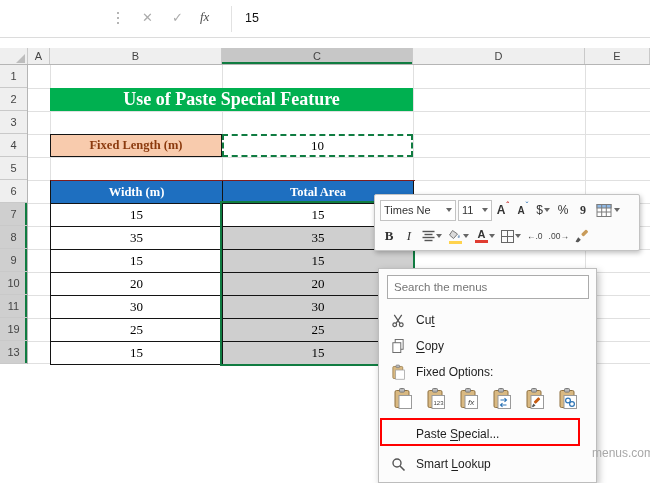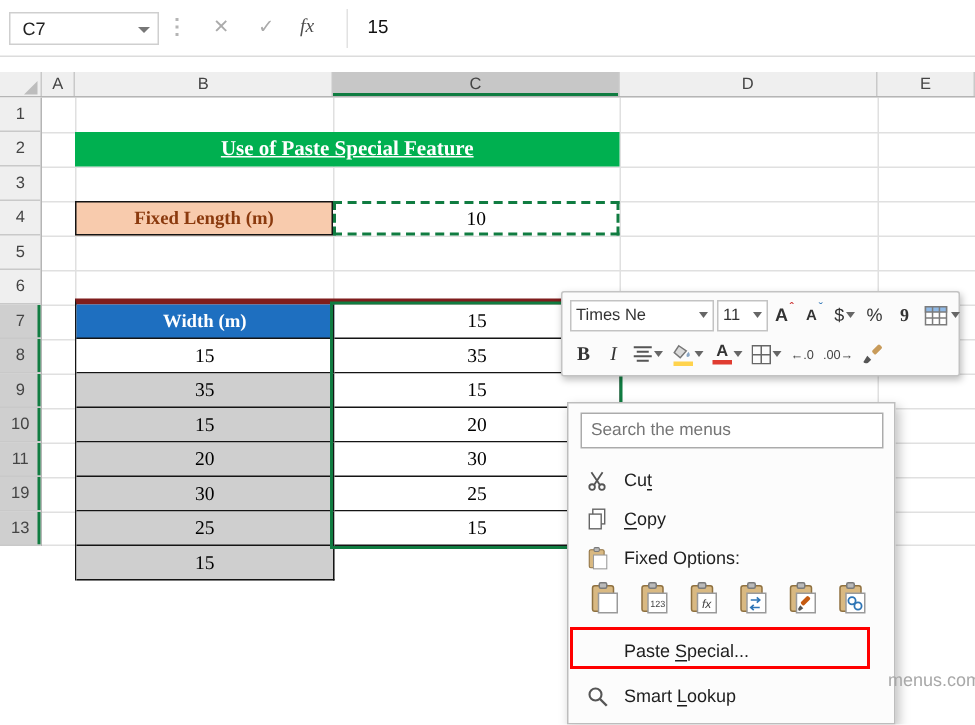--- a/index.html
+++ b/index.html
@@ -27,25 +27,25 @@
   #rowHeaders { position:absolute; top:65px; left:0; width:28px; background:#EFEFEF; border-right:1px solid #B5B5B5; z-index:2; font-size:11px; color:#444; }
   .rh { height:23px; display:flex; align-items:center; justify-content:center; border-bottom:1px solid #C9C9C9; }
   .rh.sel { background:#CFCFCF; box-shadow:inset -2px 0 0 var(--excel-green); }
 
   
   .gv { position:absolute; top:65px; width:1px; height:299px; background:var(--grid-line); z-index:0; }
   .gh { position:absolute; left:28px; width:622px; height:1px; background:var(--grid-line); z-index:0; }
 
   
   .scell { position:absolute; display:flex; align-items:center; justify-content:center; font-family:"Liberation Serif",serif; z-index:2; }
-  #banner { left:50px; top:88px; width:363px; height:23px; background:var(--banner-green); color:#fff; font-weight:bold; font-size:14px;text-decoration:underline; }
+  #banner { left:50px; top:88px; width:363px; height:23px; background:var(--banner-green); color:#fff; font-weight:bold; font-size:18px; }
   #fixedLabel { left:50px; top:134px; width:172px; height:23px; background:var(--peach); border:1px solid #141414; color:var(--maroon); font-weight:bold; font-size:12.5px; }
   #fixedValue { left:222px; top:134px; width:191px; height:23px; background:#fff; border:2px dashed var(--excel-green); font-size:13px; color:#000; }
 
-  #dataTable { position:absolute; left:50px; top:180px; width:365px; display:grid; grid-template-columns:172px 191px; grid-auto-rows:23px; border-top:4px solid #7f1d1d; border-left:1px solid #141414; font-family:"Liberation Serif",serif; z-index:2;margin-top:19px; }
+  #dataTable { position:absolute; left:50px; top:180px; width:365px; display:grid; grid-template-columns:172px 191px; grid-auto-rows:23px; border-top:1px solid #7f1d1d; border-left:1px solid #141414; font-family:"Liberation Serif",serif; z-index:2; }
   .tc { border-right:1px solid #141414; border-bottom:1px solid #141414; display:flex; align-items:center; justify-content:center; font-size:13px; background:#fff; color:#000; }
   .tc.hd { background:var(--header-blue); color:#fff; font-weight:bold; font-size:12.5px; }
   .tc.gray { background:var(--selection-gray); }
   #selBorder { position:absolute; left:220px; top:201px; width:195px; height:165px; border:2px solid var(--excel-green); z-index:3; pointer-events:none; }
 
   
   #miniToolbar { position:absolute; left:374px; top:194px; width:266px; height:57px; background:#FBFBFB; border:1px solid #C3C3C3; border-radius:2px; box-shadow:1px 2px 5px rgba(0,0,0,.25); z-index:10; }
   .mtrow { position:absolute; left:5px; display:flex; align-items:center; gap:2px; height:24px; }
   .selectbox { height:21px; border:1px solid #C3C3C3; background:#fff; display:flex; align-items:center; justify-content:space-between; padding:0 3px; gap:2px; font-size:11px; color:#333; }
   .car { width:0; height:0; border-left:3.5px solid transparent; border-right:3.5px solid transparent; border-top:4px solid #666; }
@@ -66,24 +66,20 @@
   .pirow { position:absolute; top:116px; left:10px; display:flex; gap:5px; }
   .pibtn { width:28px; height:28px; display:flex; align-items:center; justify-content:center; }
 
   #redBox { position:absolute; left:380px; top:418px; width:200px; height:28px; border:2px solid var(--annotation-red); z-index:20; pointer-events:none; }
   #watermark { position:absolute; left:592px; top:446px; font-size:12px; color:#A8A8A8; z-index:30; }
 </style>
 </head>
 <body>
 
 <div id="formulaBar">
-  <div id="nameBox">
-    <span class="nbval">C7</span>
-    <span class="caret"></span>
-  </div>
   <span class="dots">
       <i></i>
       <i></i>
       <i></i>
     </span>
   <span id="cancelBtn">✕</span>
   <span id="enterBtn">✓</span>
   <span id="fxBtn">fx</span>
   <span id="fbDivider"></span>
   <div id="formulaValue">15</div>
@@ -131,40 +127,41 @@
 <div class="gh" style="top:318px"></div>
 <div class="gh" style="top:341px"></div>
 <div class="gh" style="top:363px"></div>
 
 <div class="scell" id="banner">Use of Paste Special Feature</div>
 <div class="scell" id="fixedLabel">Fixed Length (m)</div>
 <div class="scell" id="fixedValue">10</div>
 
 <div id="dataTable">
   <div class="tc hd">Width (m)</div>
+  <div class="tc hd">Total Area</div>
   <div class="tc">15</div>
   <div class="tc">15</div>
   <div class="tc">35</div>
   <div class="tc gray">35</div>
   <div class="tc">15</div>
   <div class="tc gray">15</div>
   <div class="tc">20</div>
   <div class="tc gray">20</div>
   <div class="tc">30</div>
   <div class="tc gray">30</div>
   <div class="tc">25</div>
   <div class="tc gray">25</div>
   <div class="tc">15</div>
   <div class="tc gray">15</div>
 </div>
 <div id="selBorder"></div>
 
 <div id="miniToolbar">
   <div class="mtrow" style="top:3px">
-    <div class="selectbox" style="width:96px">
+    <div class="selectbox" style="width:76px">
       <span>Times Ne</span>
         <span class="car"></span>
     </div>
     <div class="selectbox" style="width:34px">
       <span>11</span>
         <span class="car"></span>
     </div>
     <div class="mtbtn">
       <span class="gA">A</span>
         <span class="supmark">ˆ</span>

